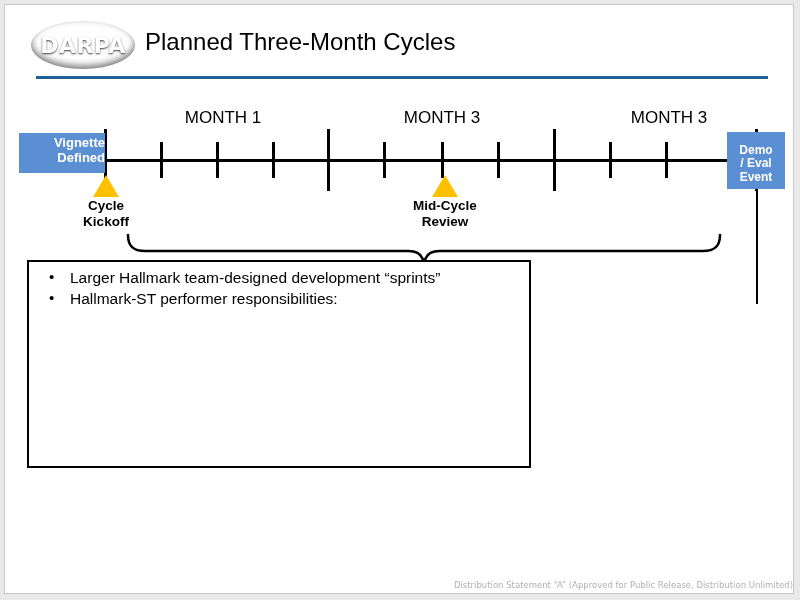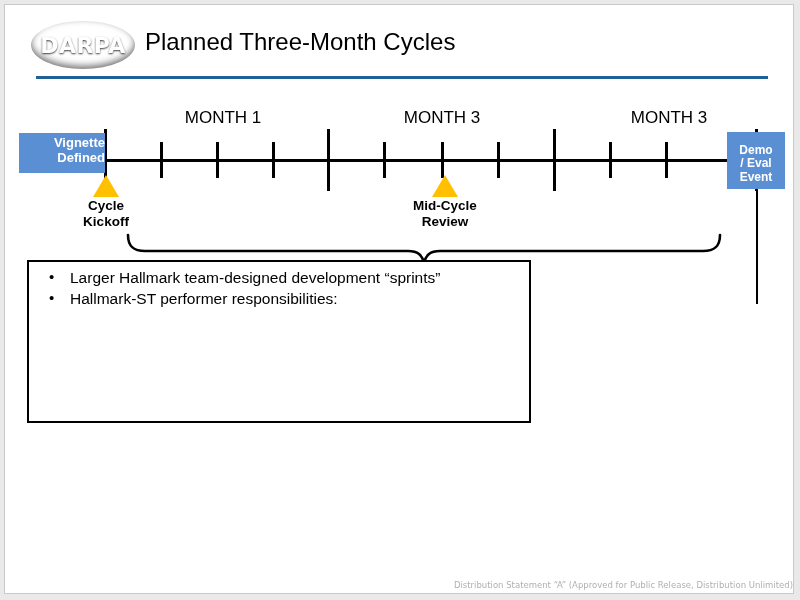--- a/index.html
+++ b/index.html
@@ -173,21 +173,21 @@
   .content-box {
     position: absolute;
     border: 2px solid #000;
     background: #fff;
     box-sizing: border-box;
   }
   #main-box {
     left: 22px;
     top: 255px;
     width: 504px;
-    height: 163px;
+    height: 208px;
     padding: 6px 10px 0 10px;
   }
   #aar-box {
     left: 580px;
     top: 297px;
     width: 199px;
     height: 67px;
     padding: 5px 8px 0 10px;
   }
 

